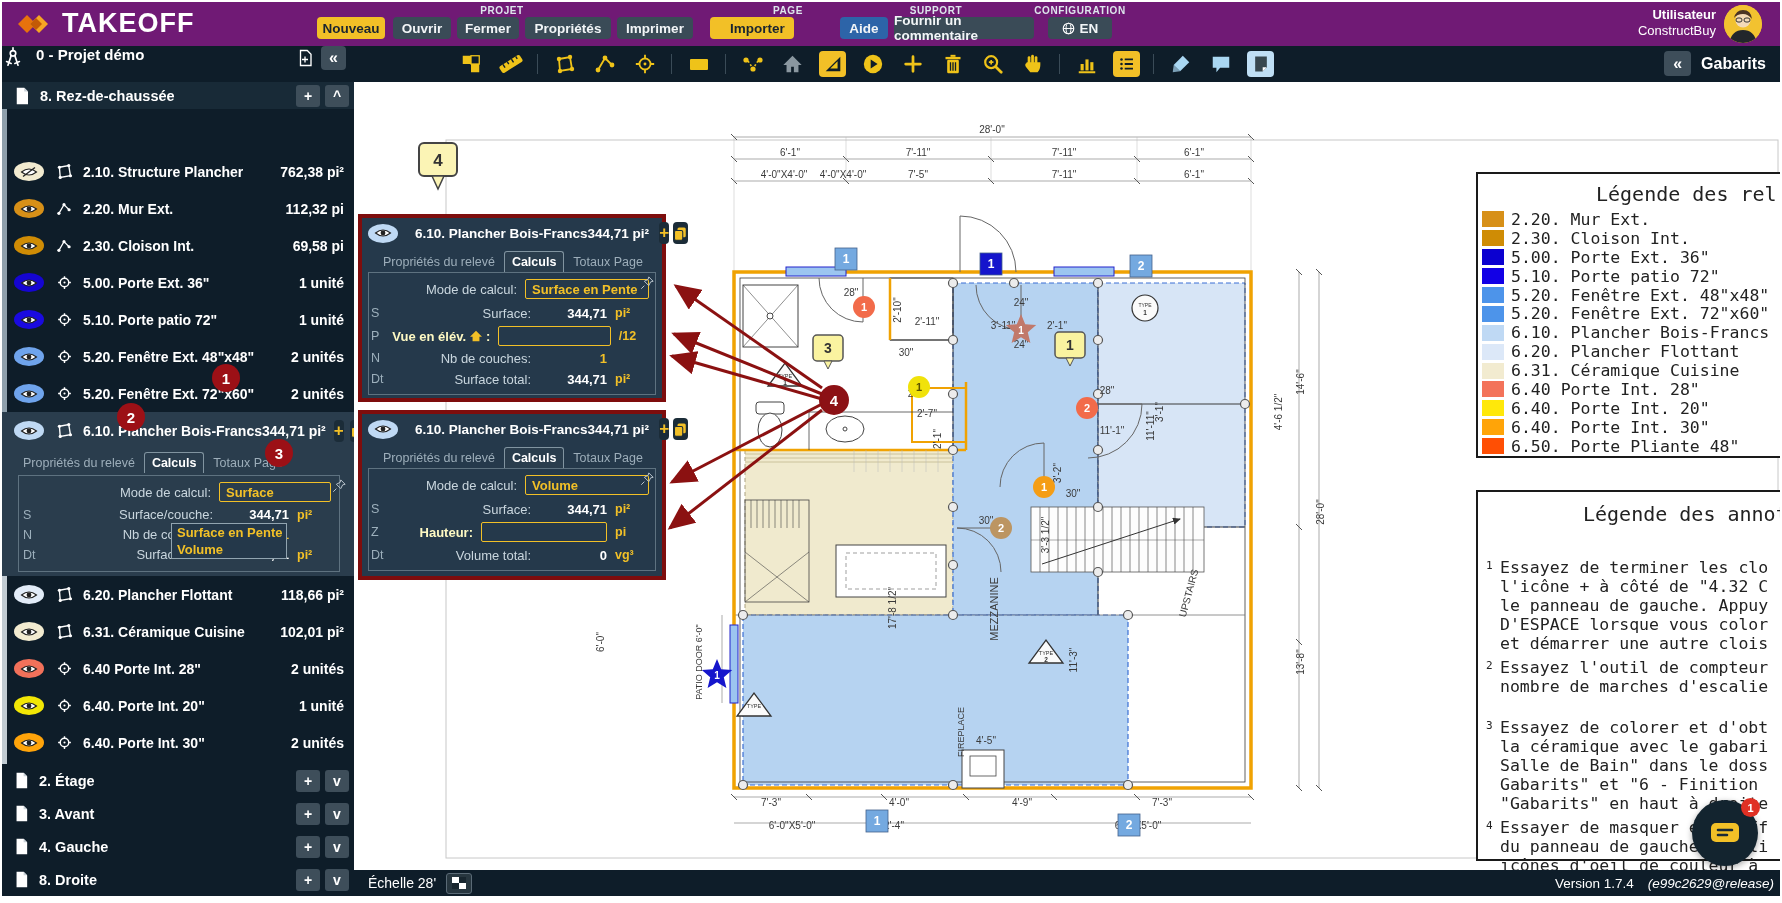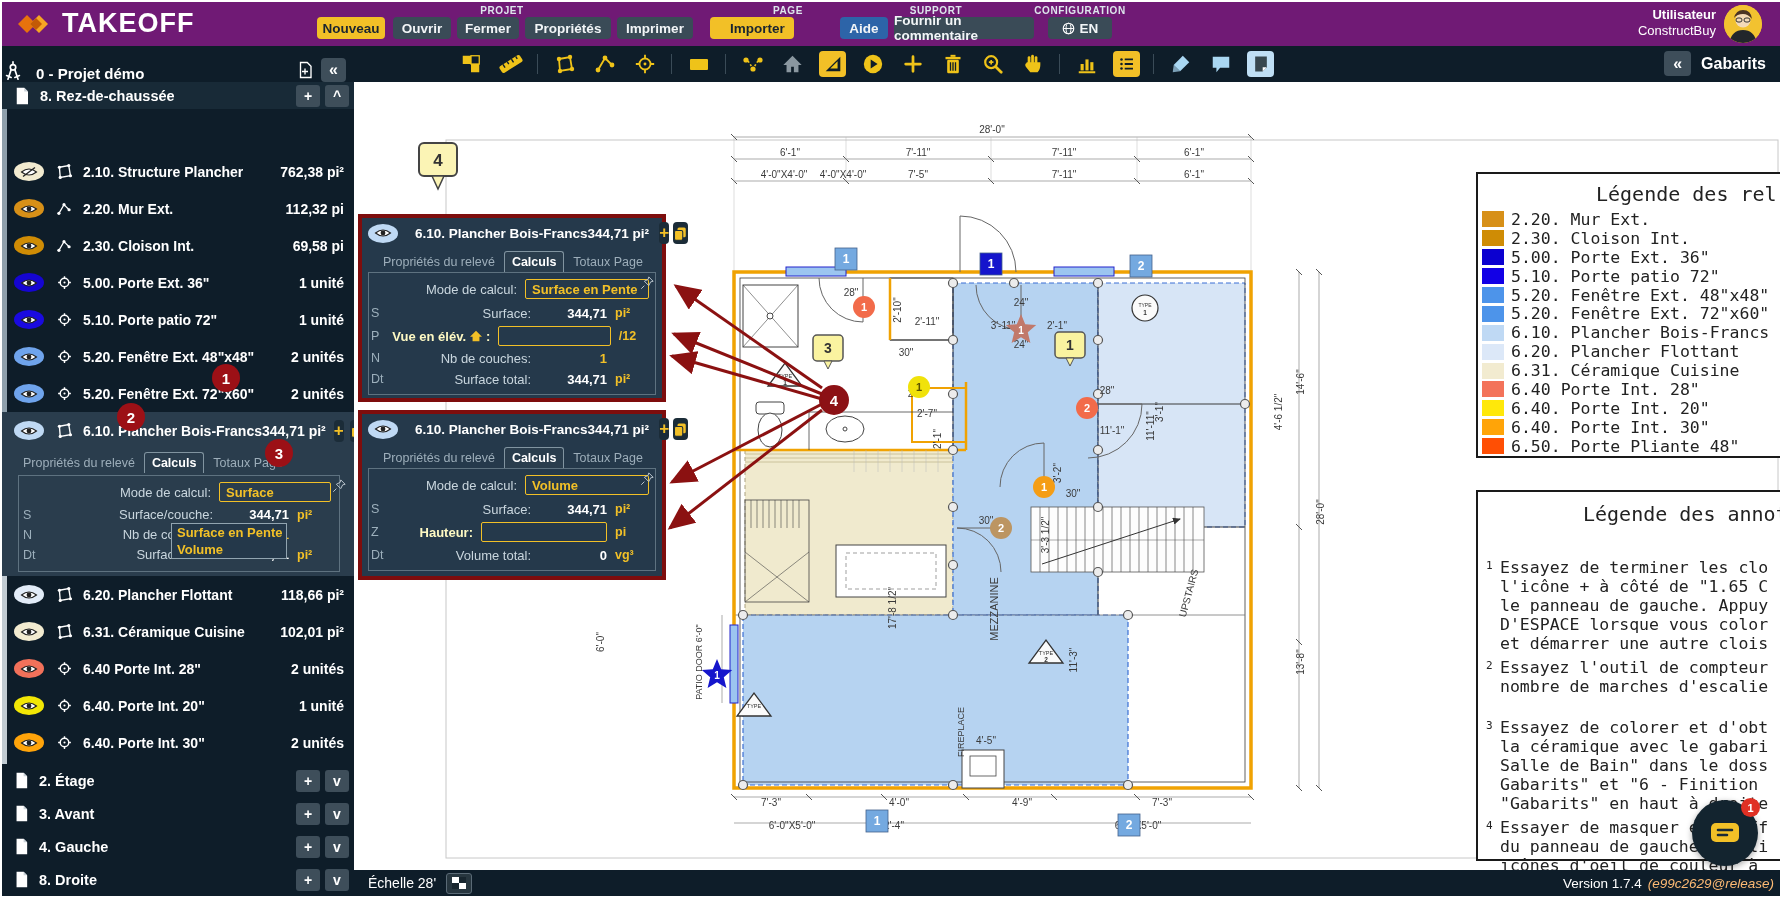--- a/index.html
+++ b/index.html
@@ -22,21 +22,21 @@
   .ticon.sel{background:#F2C027;}
   .ticon.bluebg{background:#BFDFF5;}
   .tdiv{width:1px;height:20px;background:#3A4B57;}
   .gabarits{position:absolute;right:14px;top:5px;display:flex;align-items:center;gap:10px;}
   .gab-btn{width:27px;height:25px;border-radius:4px;background:#3E4E5A;color:#fff;font-size:16px;font-weight:700;display:flex;align-items:center;justify-content:center;cursor:pointer;}
   .gab-label{color:#fff;font-size:16px;font-weight:700;}
   
   .sidebar{position:absolute;left:0;top:44px;width:352px;height:850px;background:#0E1D29;}
   .scrolltrack{position:absolute;left:0;top:36px;width:5px;bottom:0;background:#C2CCD3;}
   .scrollthumb{position:absolute;left:0;top:36px;width:5px;height:420px;background:#8FA0AC;}
-  .sb-head{position:absolute;left:0;top:0;width:100%;height:36px;display:flex;align-items:flex-end;}
+  .sb-head{position:absolute;left:0;top:0;width:100%;height:36px;display:flex;align-items:flex-start;}
   .sb-head .ptitle{color:#fff;font-size:15px;font-weight:600;margin-left:12px;}
   .iconbtn{width:25px;height:24px;border-radius:4px;display:flex;align-items:center;justify-content:center;cursor:pointer;}
   .iconbtn.grey{background:#3E4E5A;color:#fff;font-weight:700;}
   .pagegrp{position:absolute;left:0;width:100%;height:27px;display:flex;align-items:center;background:#182A37;}
   .pagegrp .gl{color:#fff;font-size:14.5px;font-weight:700;margin-left:10px;flex:1;}
   .pagegrp.plain{background:#0E1D29;height:33px;}
   .pagegrp.plain .gl{font-weight:600;}
   .gbtn{width:24px;height:22px;border-radius:3px;background:#3E4E5A;color:#fff;display:flex;align-items:center;justify-content:center;font-size:14px;font-weight:700;margin-right:5px;cursor:pointer;}
   .sb-item{position:absolute;left:0;width:100%;height:37px;display:flex;align-items:center;cursor:pointer;}
   .sb-item .lbl{color:#fff;font-size:14px;font-weight:600;flex:1;white-space:nowrap;}
@@ -74,21 +74,21 @@
   .fpanel{position:absolute;width:308px;background:#25394B;border:4px solid #7E0D0D;box-sizing:border-box;z-index:20;}
   .fp-head{height:30px;display:flex;align-items:center;padding:0 6px;}
   .fp-title{color:#fff;font-size:13.5px;font-weight:700;flex:1;white-space:nowrap;}
   .fp-val{color:#fff;font-size:13.5px;font-weight:700;margin-right:6px;white-space:nowrap;}
   .sqbtn{width:22px;height:22px;border-radius:4px;background:#1B2C38;display:flex;align-items:center;justify-content:center;color:#F2C027;font-size:17px;font-weight:700;margin-left:4px;cursor:pointer;}
   .fp-box{position:relative;margin:0 6px 6px 6px;border:1px solid #5E7280;padding:3px 6px 4px 2px;}
   .statusbar{position:absolute;left:352px;top:868px;width:1430px;height:26px;background:#0E1D29;display:flex;align-items:center;color:#fff;}
   .scale-lbl{font-size:14px;margin-left:14px;}
   .scale-btn{width:24px;height:19px;border:1px solid #5A6A76;border-radius:3px;background:#27363F;margin-left:10px;display:flex;align-items:center;justify-content:center;cursor:pointer;}
   .version{margin-left:auto;font-size:13.5px;margin-right:10px;}
-  .version .build{font-style:italic;color:#fdba74;margin-left:6px;}
+  .version .build{font-style:italic;color:#ffffff;margin-left:14px;}
   .chat{position:absolute;left:1338px;top:718px;width:66px;height:66px;border-radius:50%;background:#13242F;display:flex;align-items:center;justify-content:center;cursor:pointer;z-index:25;box-shadow:0 2px 6px rgba(0,0,0,.35);}
   .chat-badge{position:absolute;right:-2px;top:-2px;width:19px;height:19px;border-radius:50%;background:#E03024;color:#fff;font-size:11px;font-weight:700;display:flex;align-items:center;justify-content:center;}
   svg text{font-family:"Liberation Sans",sans-serif;}
 </style>
 </head>
 <body>
 
 <div class="frame">
 <div class="app">
 
@@ -973,21 +973,21 @@
               <span class="lg-txt">6.50. Porte Pliante 48"</span>
             </div>
           </div>
     </div>
     <div class="legendbox" style="left:1122px;top:408px;width:320px;height:367px;">
       <div class="lg-title" style="margin:10px 0 0 105px;">Légende des annot</div>
       <div id="an-items" style="position:relative;">
             <div class="an-item" style="top: 32px;">
               <span class="an-num">1</span>
               <span class="an-lines">Essayez de terminer les clo
-l'icône + à côté de "1.65 C
+l'icône + à côté de "4.32 C
 le panneau de gauche. Appuy
 D'ESPACE lorsque vous color
 et démarrer une autre clois</span>
             </div>
             <div class="an-item" style="top: 132px;">
               <span class="an-num">2</span>
               <span class="an-lines">Essayez l'outil de compteur
 nombre de marches d'escalie</span>
             </div>
             <div class="an-item" style="top: 192px;">

